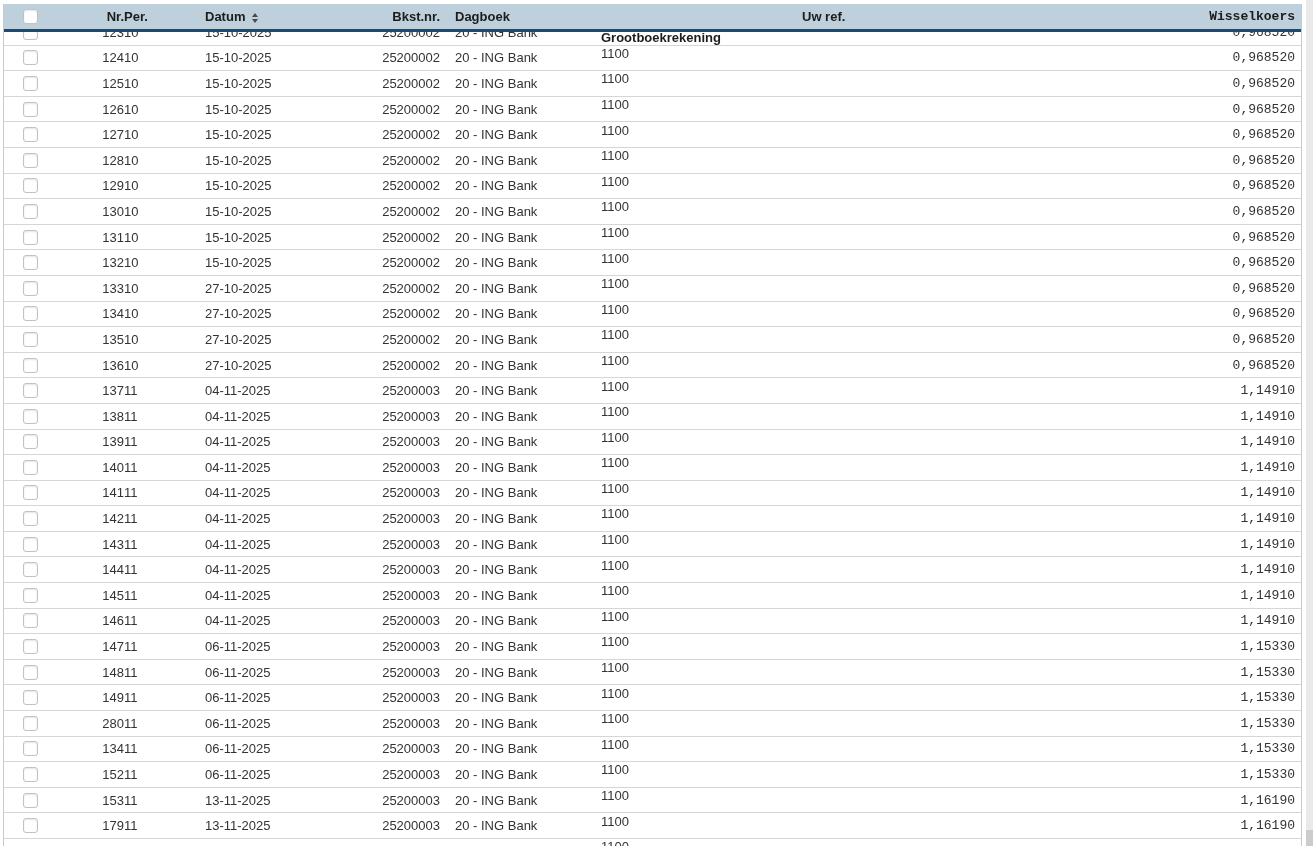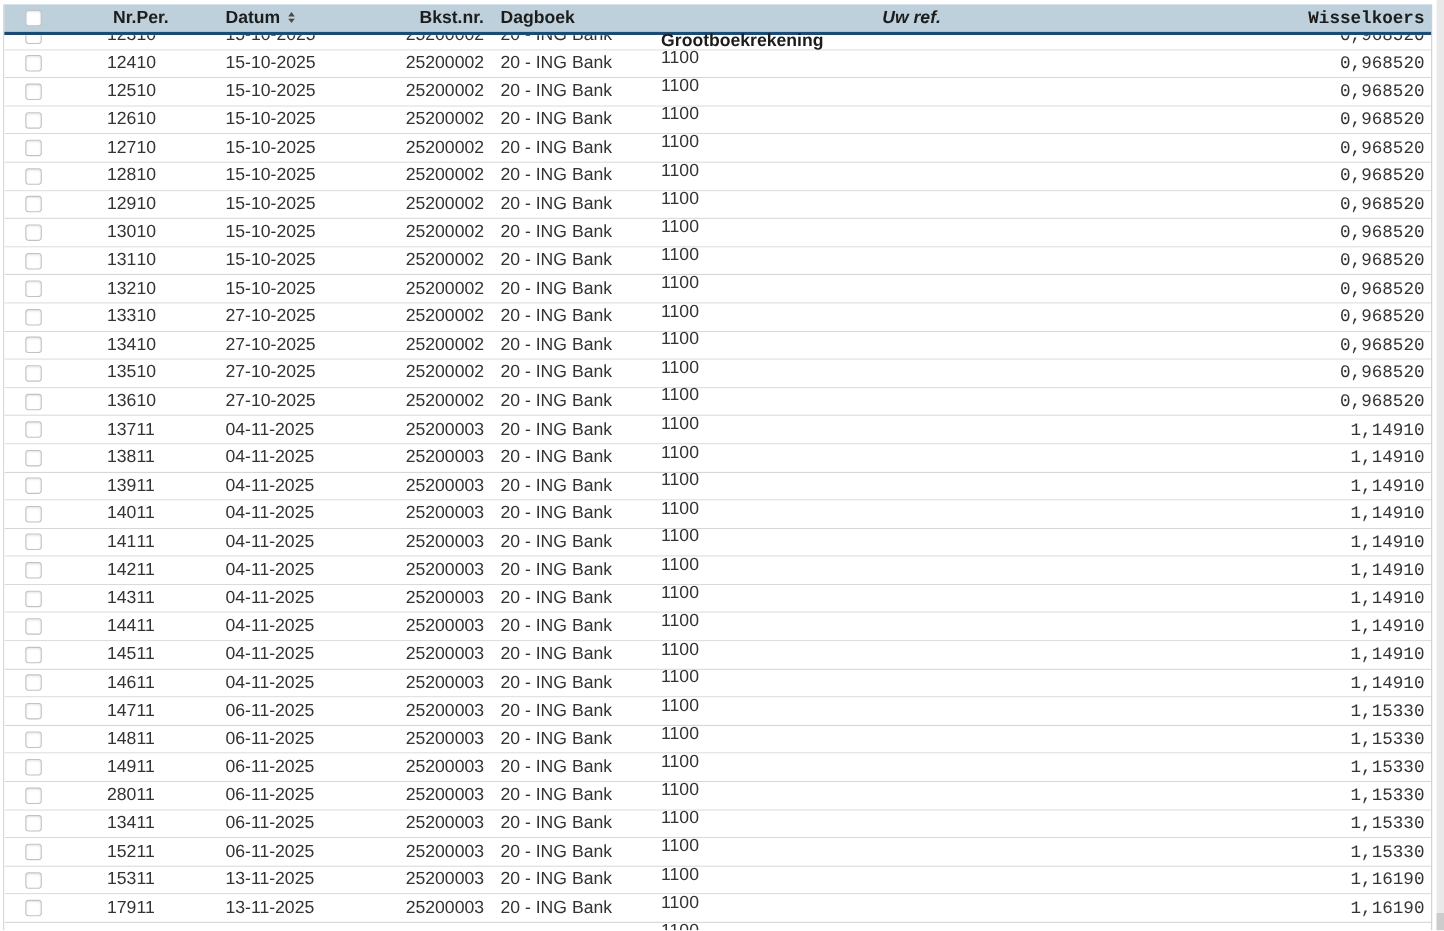--- a/index.html
+++ b/index.html
@@ -1,17 +1,17 @@
 <!DOCTYPE html>
 <html><head>
 <meta charset="utf-8">
 <style>
   html,body{margin:0;padding:0;background:#fff;}
   .page{position:relative;width:1313px;height:846px;background:#ffffff;overflow:hidden;
-        font-family:"Liberation Sans", sans-serif;font-size:16px;color:#333;}
+        font-family:"Liberation Sans", sans-serif;font-size:13px;color:#333;}
 
   .table{position:absolute;left:3px;top:4px;width:1299px;height:842px;
          border-left:1px solid #c9c9c9;border-right:1px solid #c9c9c9;box-sizing:border-box;background:#fff;}
 
   .thead{display:flex;align-items:center;height:25px;background:#bdd0db;
          border-bottom:3px solid #1b4a74;font-weight:bold;color:#1c1c1c;}
   .thead .cell{white-space:nowrap;overflow:hidden;}
 
   .tbody-viewport{height:814px;overflow:hidden;background:#fff;}
   .tbody{margin-top:-12px;}
@@ -20,21 +20,21 @@
        border-bottom:1px solid #d6d6d6;background:#fff;}
 
   .cell{flex-shrink:0;box-sizing:border-box;white-space:nowrap;}
   .c-check{width:57px;padding-left:19px;display:flex;align-items:center;}
   .c-nr{width:63px;text-align:right;}
   .c-per{width:68px;}
   .c-datum{width:152px;padding-left:13px;}
   .c-bkst{width:96px;text-align:right;}
   .c-dagboek{width:158px;padding-left:15px;}
   .c-grootboek{width:200px;padding-left:3px;margin-top:42px;}
-  .c-uwref{width:300px;padding-left:4px;font-style:italic;}
+  .c-uwref{width:300px;padding-left:4px;}
   .c-wissel{flex:1;text-align:right;padding-right:6px;font-family:Liberation Mono, monospace;}
 
   .checkbox{display:inline-block;width:13px;height:13px;background:#fff;
             border:1px solid #c2c2c2;border-radius:3px;
             box-shadow:inset 0 1px 2px rgba(0,0,0,0.10);}
 
   .sort-icon{display:inline-flex;flex-direction:column;align-items:center;
              margin-left:7px;vertical-align:middle;gap:2px;}
   .tri-up{width:0;height:0;border-left:3px solid transparent;border-right:3px solid transparent;
           border-bottom:4px solid #4a4a4a;}

